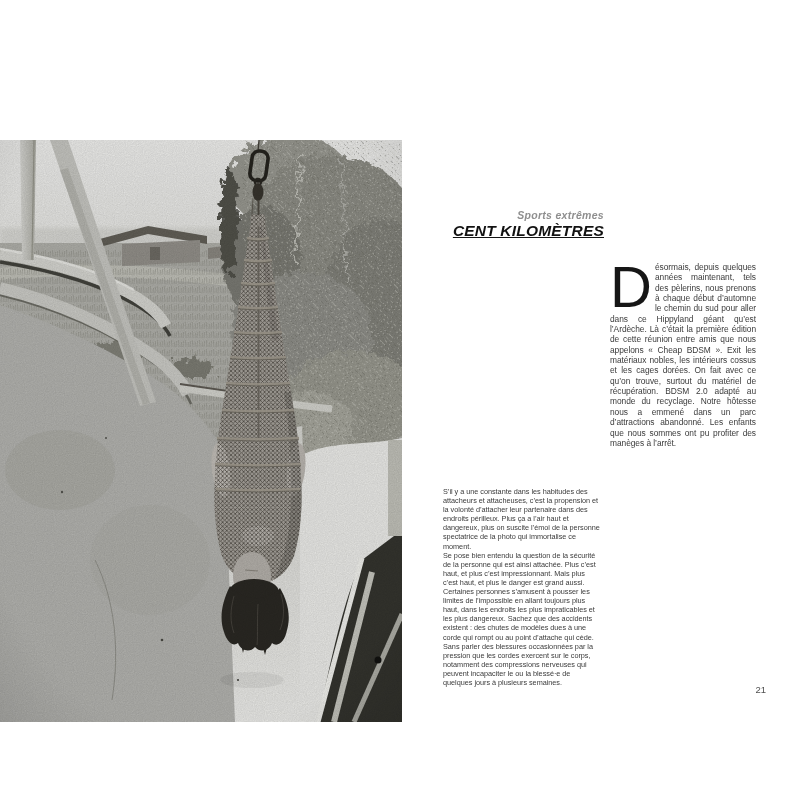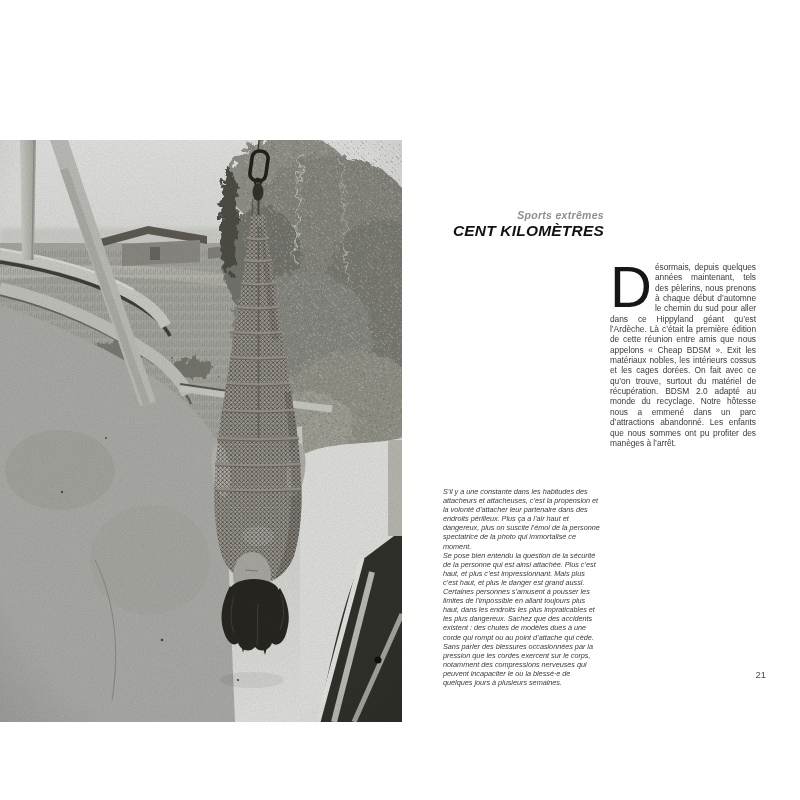--- a/index.html
+++ b/index.html
@@ -4,33 +4,33 @@
 <style>
   html,body{margin:0;padding:0;background:#ffffff;}
   .page{position:relative;width:800px;height:800px;background:#ffffff;overflow:hidden;
         font-family:"Liberation Sans","DejaVu Sans",sans-serif;margin-top:32px;}
   .photo-wrap{position:absolute;left:0;top:108px;width:402px;height:582px;}
   .photo-wrap svg{display:block;width:402px;height:582px;}
   .kicker-block{position:absolute;left:420px;top:177px;width:184px;text-align:right;}
   .kicker{font-size:10.5px;line-height:12px;font-weight:700;font-style:italic;
           color:#8f8f8f;letter-spacing:.3px;}
   .title{font-size:15.5px;line-height:16.5px;font-weight:700;font-style:italic;
-         color:#121212;letter-spacing:.2px;margin-top:2px;}
+         color:#121212;letter-spacing:.2px;margin-top:2px;text-decoration:underline;}
   .body-col{position:absolute;left:610px;top:230px;width:146px;
             font-size:8.4px;line-height:10.35px;color:#3b3b3b;text-align:justify;
             letter-spacing:-0.05px;}
   .body-col p{margin:0;}
   .body-col p.p2{text-indent:14px;}
   .dropcap{float:left;font-size:58px;line-height:48px;height:50px;width:40px;
            color:#161616;font-weight:400;margin:1px 5px 0 0;}
   .caption-col{position:absolute;left:443px;top:455px;width:157px;
                font-size:7.3px;line-height:9.1px;color:#3b3b3b;text-align:left;
-               letter-spacing:-0.03px;font-style:italic;}
+               letter-spacing:-0.03px;}
   .caption-col p{margin:0;}
-  .pagenum{position:absolute;left:744px;top:637px;width:22px;text-align:right;
+  .pagenum{position:absolute;left:744px;top:652px;width:22px;text-align:right;
            font-size:9.5px;color:#4f4f4f;}
 </style>
 </head>
 <body>
 
 <div class="page">
 
   <div class="photo-wrap">
     <svg viewBox="0 0 402 582" aria-hidden="true">
       <defs>

